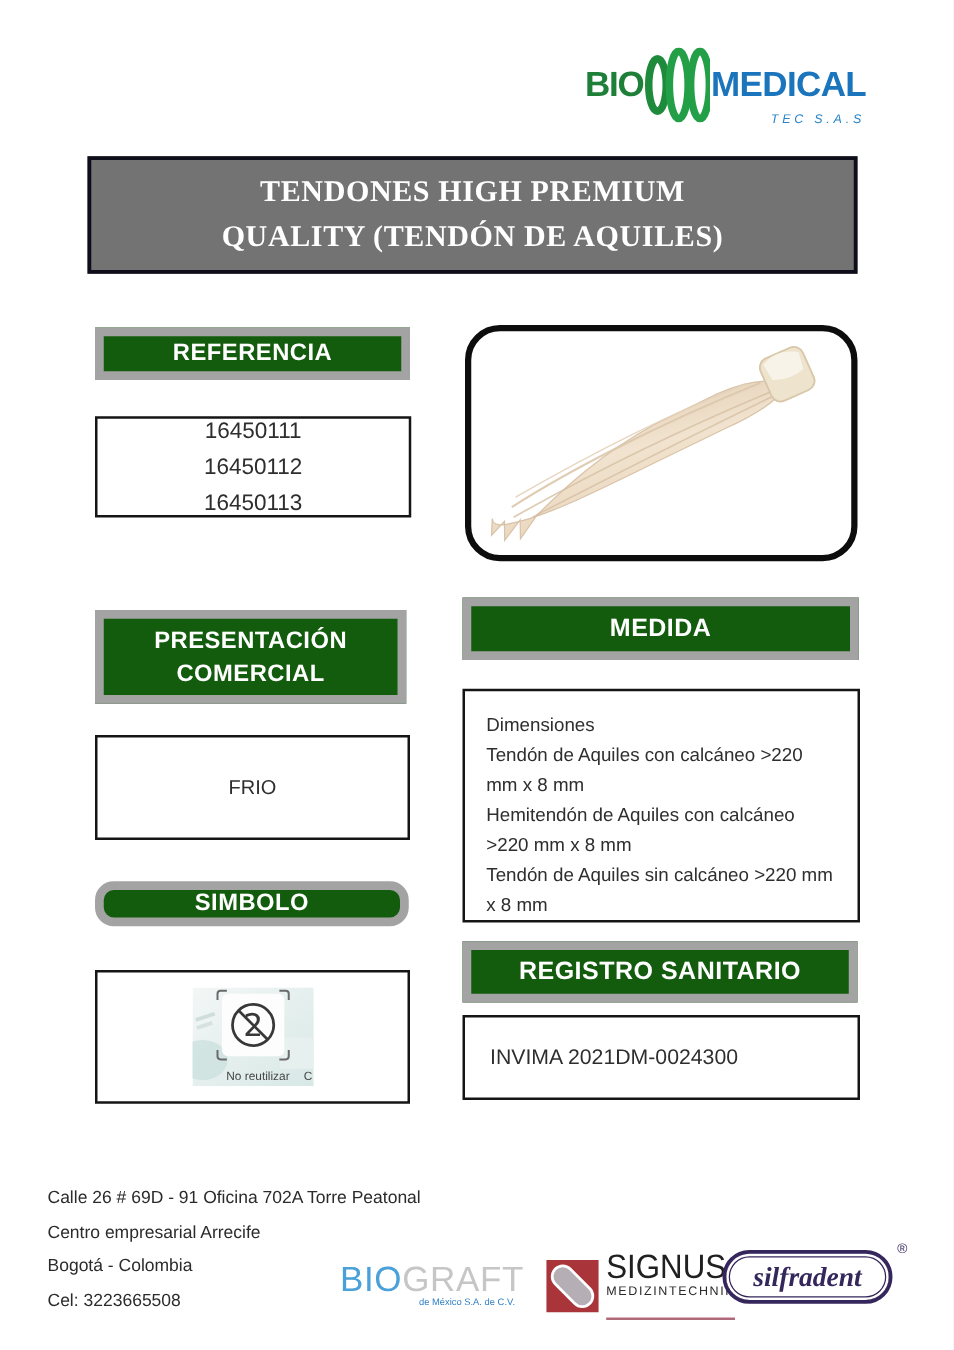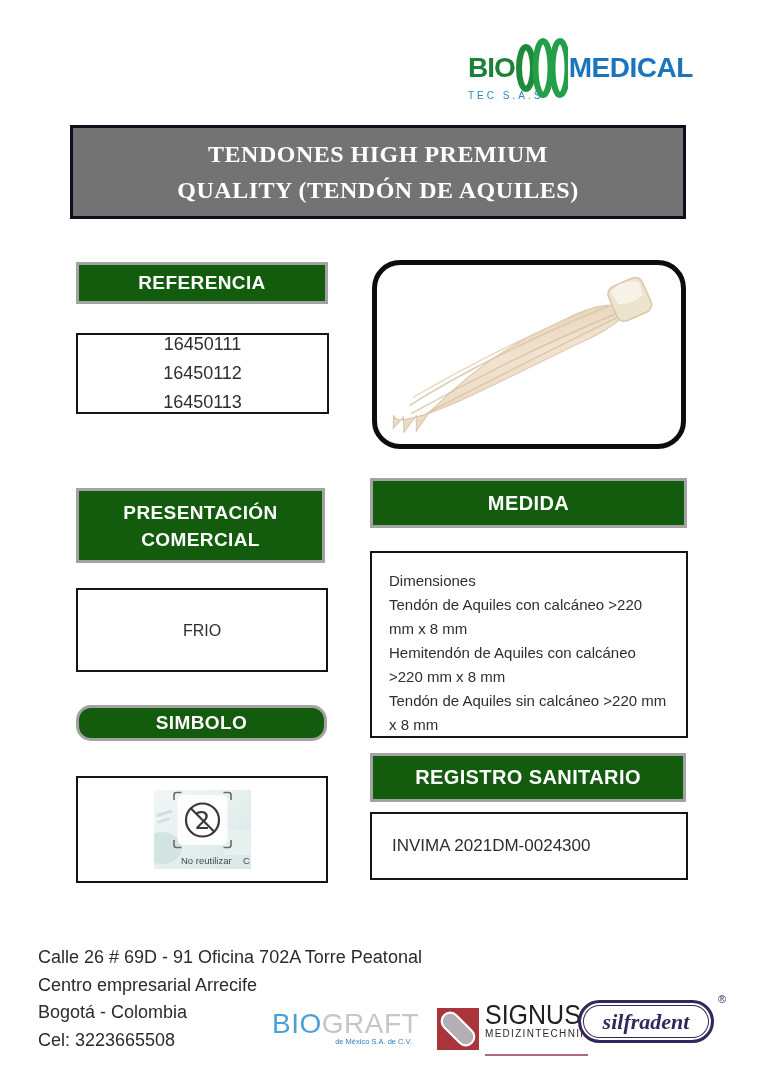--- a/index.html
+++ b/index.html
@@ -8,36 +8,36 @@
     position:relative; width:763px; height:1080px; background:#ffffff;
     font-family:"Liberation Sans", sans-serif; overflow:hidden; margin:0 auto;
   }
 
   
   .brand { position:absolute; left:468px; top:40px; width:230px; height:70px; }
   .brand-row { display:flex; align-items:center; height:56px; }
   .brand-bio { font-size:28px; font-weight:bold; color:#1e8038; letter-spacing:-1px; }
   .brand-rings { margin:0 1px; }
   .brand-medical { font-size:28px; font-weight:bold; color:#1b75bc; letter-spacing:-0.5px; }
-  .brand-sub { font-size:10px; letter-spacing:3px; color:#2a85c8; margin-top:-6px; padding-right:6px; }
+  .brand-sub { text-align:right; font-size:10px; letter-spacing:3px; color:#2a85c8; margin-top:-6px; padding-right:6px;font-style:italic; }
 
   
   .title-box {
     position:absolute; left:70px; top:125px; width:616px; height:94px;
     background:#737373; border:3px solid #0e0e1a;
     display:flex; flex-direction:column; align-items:center; justify-content:center;
   }
   .title-line {
     font-family:"Liberation Serif", serif; font-weight:bold; color:#ffffff;
     font-size:24px; line-height:36px; letter-spacing:0.5px; text-align:center;
   }
 
   
   .hdr-green {
-    position:absolute; background:#135c0d; border:3px solid #a3a3a3;
+    position:absolute; background:#135c0d; border:7px solid #a3a3a3;
     color:#ffffff; font-weight:bold; letter-spacing:0.4px; text-align:center;
     display:flex; align-items:center; justify-content:center;
   }
   .hdr-referencia  { left:76px;  top:262px; width:252px; height:42px; font-size:19px; }
   .hdr-presentacion{ left:76px;  top:488px; width:249px; height:75px; font-size:19px; line-height:27px; padding:0 28px; }
   .hdr-simbolo     { left:76px;  top:705px; width:251px; height:36px; font-size:19px;border-radius:15px; }
   .hdr-medida      { left:370px; top:478px; width:317px; height:50px; font-size:20px; }
   .hdr-registro    { left:370px; top:753px; width:316px; height:49px; font-size:20px; }
 
   
@@ -55,21 +55,21 @@
   .box-invima { left:370px; top:812px; width:318px; height:68px;
                 display:flex; align-items:center; padding-left:20px; font-size:17px; }
 
   
   .figure-box {
     position:absolute; left:372px; top:260px; width:314px; height:189px;
     border:5px solid #0d0d0d; border-radius:28px; background:#ffffff; overflow:hidden;
   }
 
   
-  .address { position:absolute; left:38px; top:944px; font-size:18px; line-height:27.5px; color:#2b2b2b; }
+  .address { position:absolute; left:38px; top:944px; font-size:14px; line-height:27.5px; color:#2b2b2b; }
 
   .biograft { position:absolute; left:272px; top:1008px; width:140px; }
   .biograft-row { display:flex; }
   .bg-bio   { font-size:28px; color:#4aa0d8; letter-spacing:0.5px; font-weight:400; }
   .bg-graft { font-size:28px; color:#c6c6c6; letter-spacing:0.5px; font-weight:400; }
   .bg-sub   { font-size:7.5px; color:#2f7fc4; text-align:right; margin-top:-3px; }
 
   .signus { position:absolute; left:437px; top:1001px; display:flex; align-items:center; }
   .signus-text { margin-left:6px; display:flex; flex-direction:column; }
   .signus-name { font-size:25px; font-weight:500; color:#202020; letter-spacing:0px; line-height:26px; transform:scaleY(1.08); }

